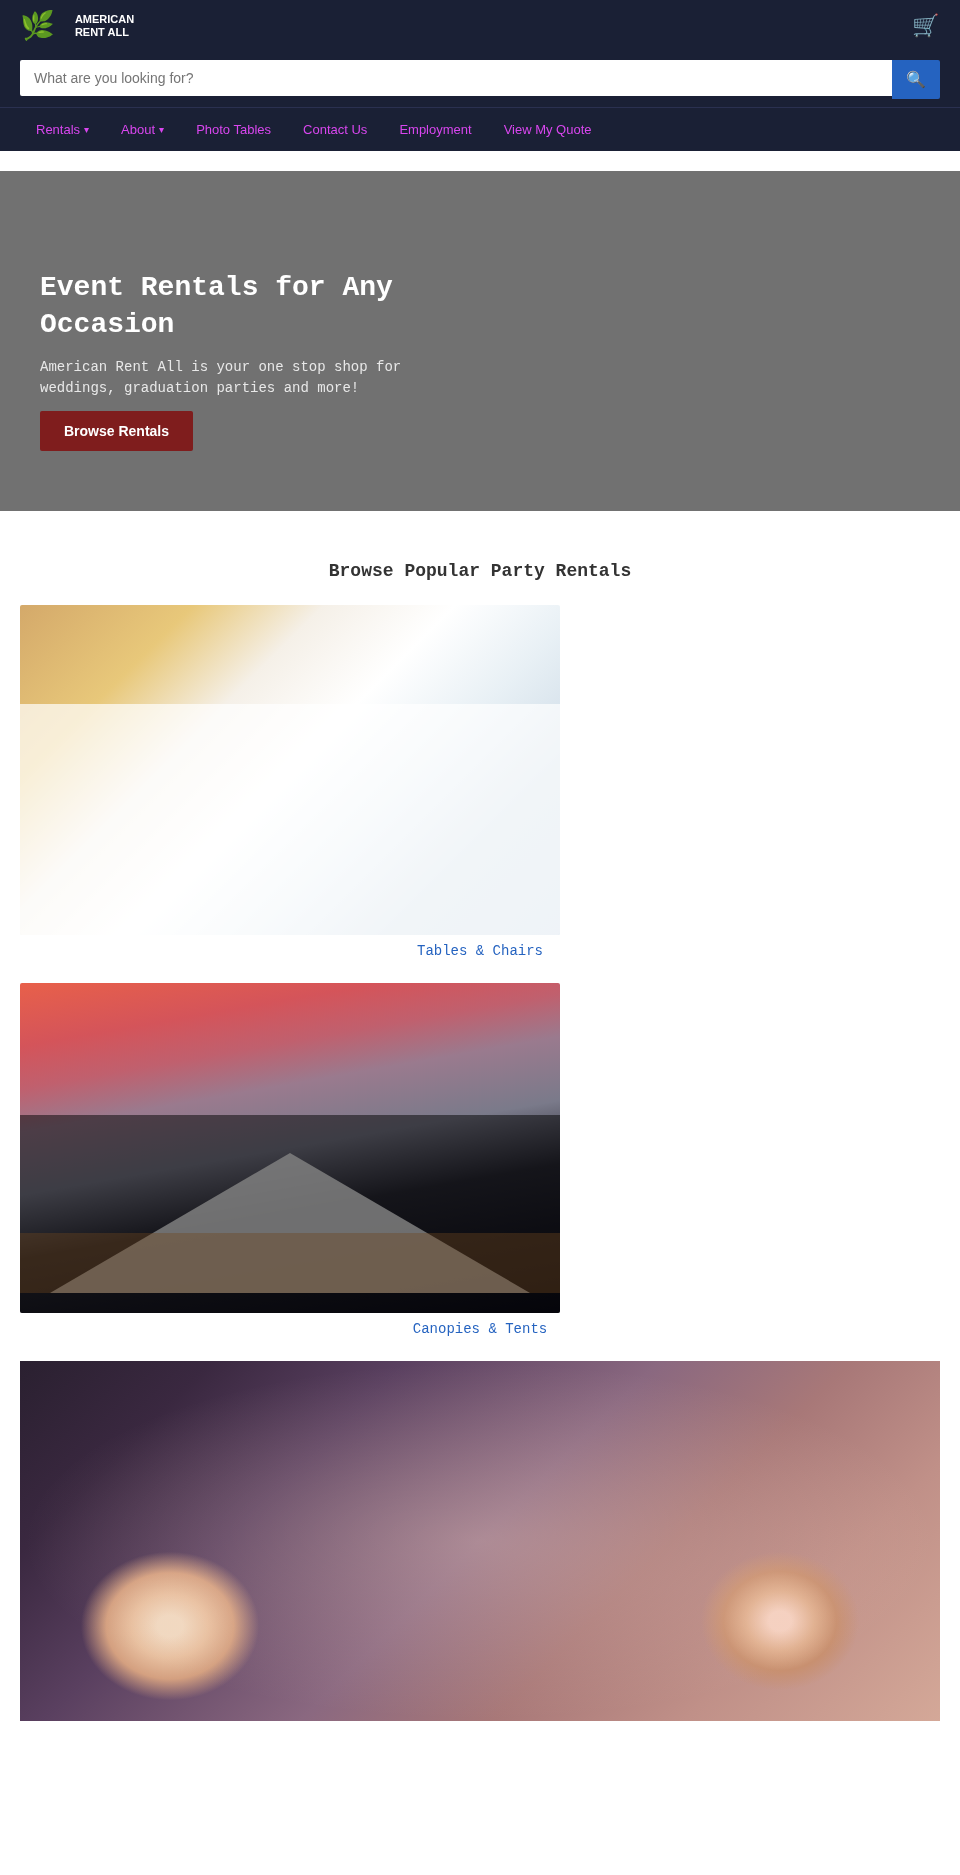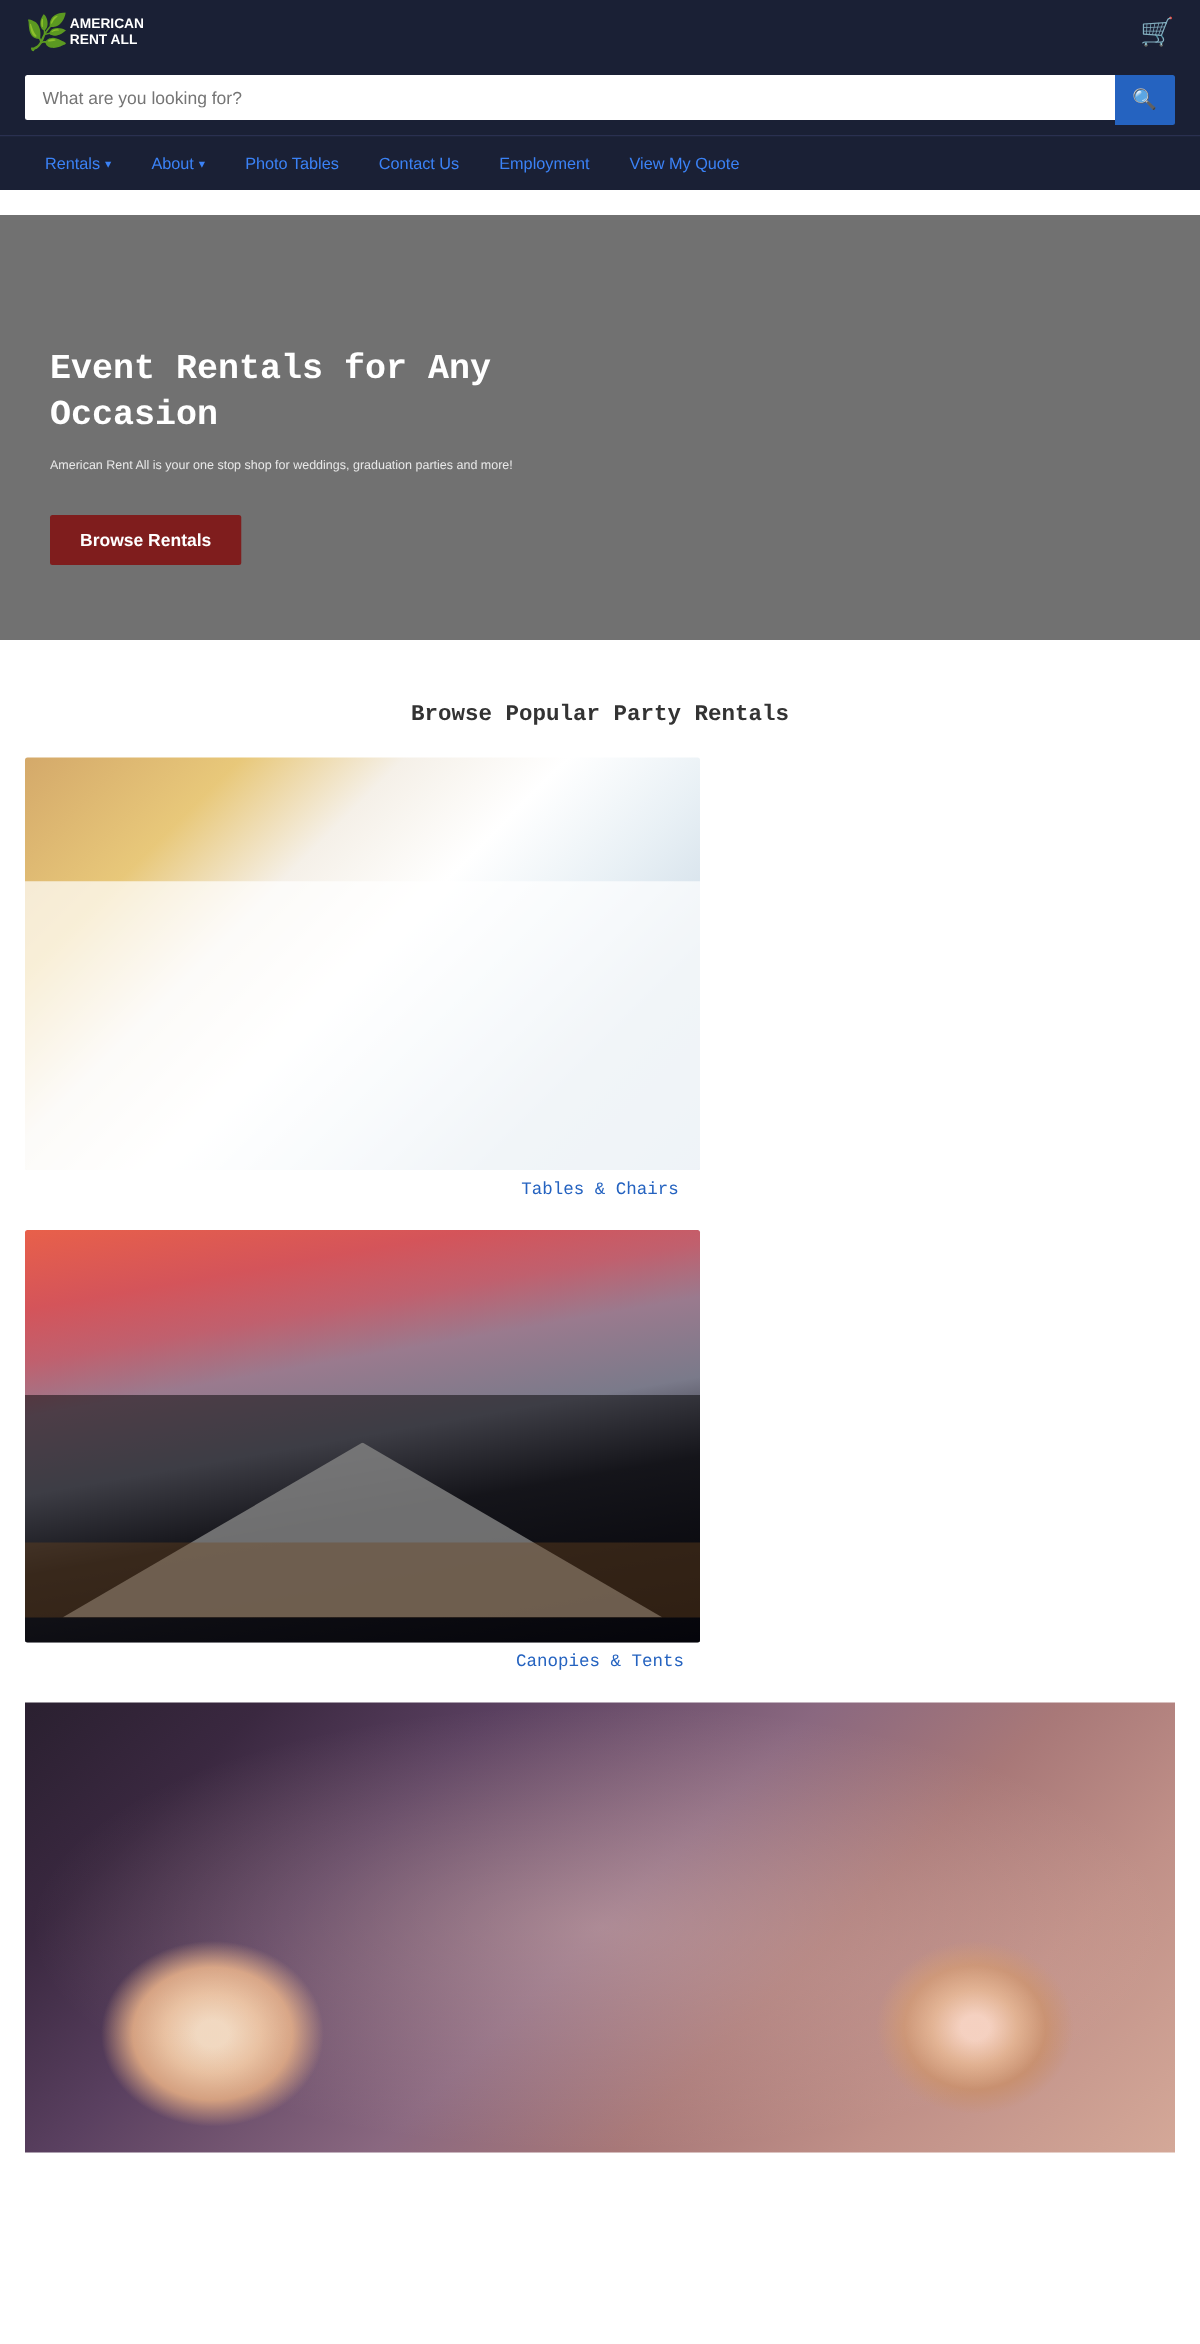--- a/index.html
+++ b/index.html
@@ -20,21 +20,21 @@
     .logo-icon {
       color: #fff;
       font-size: 28px;
       line-height: 1;
     }
     .logo-text {
       color: #fff;
       font-size: 11px;
       font-weight: bold;
       line-height: 1.2;
-      margin-left: 1px;
+      margin-left: 20px;
       text-transform: uppercase;
     }
     .cart-icon {
       color: #fff;
       font-size: 22px;
       cursor: pointer;
     }
 
     
     .search-bar {
@@ -66,21 +66,21 @@
 
     
     .nav {
       background: #1a2035;
       padding: 0 20px;
       display: flex;
       align-items: center;
       border-top: 1px solid #2a3050;
     }
     .nav-item {
-      color: #3b82f6;
+      color: #d946ef;
       font-size: 13px;
       padding: 14px 16px;
       cursor: pointer;
       white-space: nowrap;
       display: flex;
       align-items: center;
       gap: 4px;
       text-decoration: none;
     }
     .nav-item .chevron { font-size: 10px; }
@@ -108,23 +108,23 @@
     .hero-title {
       color: #fff;
       font-size: 28px;
       font-weight: bold;
       font-family: 'Courier New', monospace;
       margin-bottom: 14px;
       line-height: 1.3;
     }
     .hero-subtitle {
       color: #e8e8e8;
-      font-size: 10px;
-      font-family: Liberation Sans, sans-serif;
-      margin-bottom: 32px;
+      font-size: 14px;
+      font-family: Liberation Mono, monospace;
+      margin-bottom: 12px;
       line-height: 1.5;
     }
     .hero-btn {
       background: #7f1d1d;
       color: #fff;
       border: none;
       padding: 12px 24px;
       font-size: 14px;
       font-weight: bold;
       cursor: pointer;

